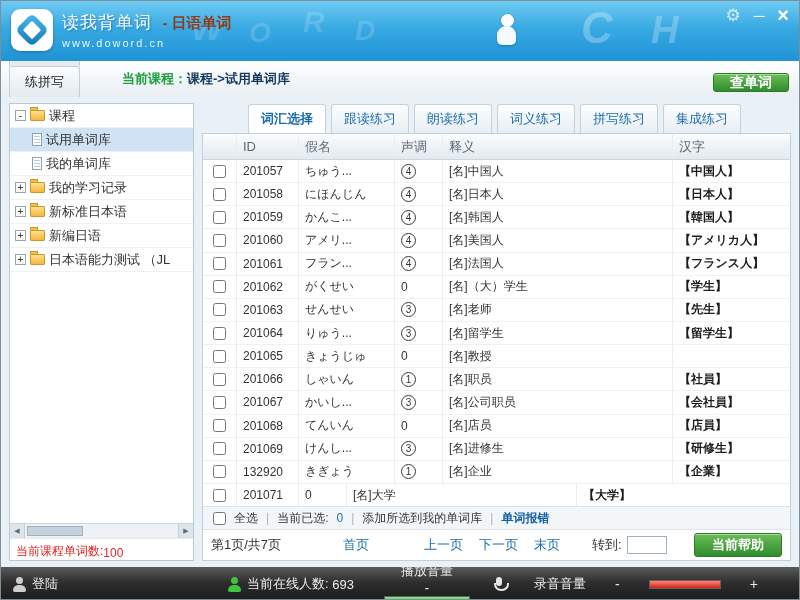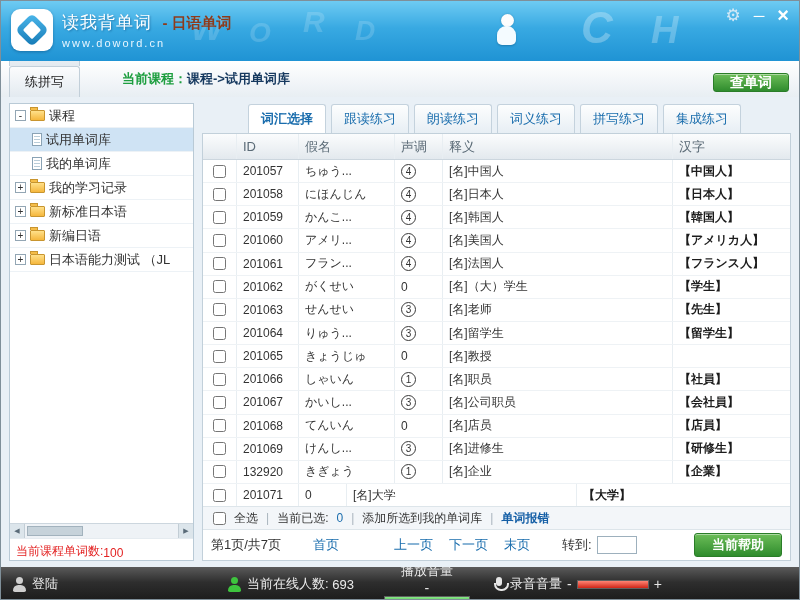--- a/index.html
+++ b/index.html
@@ -86,39 +86,39 @@
 .tone-plain{font-size:12px;}
 
 .selbar{height:24px;background:#f3f6f9;border-top:1px solid #dde5ea;border-bottom:1px solid #dde5ea;display:flex;align-items:center;padding-left:10px;font-size:12px;color:#333;gap:8px;flex:none;white-space:nowrap;}
 .sep{color:#a8b4bd;}
 .blue{color:#1a6dad;}
 .addlink{cursor:pointer;}
 .report{color:#155fa6;font-weight:bold;cursor:pointer;}
 
 .pager{height:30px;display:flex;align-items:center;font-size:13px;color:#333;padding:0 8px;flex:none;white-space:nowrap;}
 .plink{color:#1a6dad;cursor:pointer;}
-.plink.first{margin-left:32px;}
+.plink.first{margin-left:62px;}
 .plink.prev{margin-left:55px;}
 .plink.next{margin-left:16px;}
 .plink.last{margin-left:16px;}
 .goto-label{margin-left:32px;}
 .goto-input{width:40px;height:18px;border:1px solid #9db0bd;margin-left:5px;font-size:12px;padding:0 3px;}
 .btn-help{margin-left:auto;width:88px;height:24px;font-size:13px;}
 
 
 .statusbar{height:34px;background:linear-gradient(#5a5a5a,#2e2e2e 45%,#1b1b1b);display:flex;align-items:center;color:#ececec;font-size:13px;padding:0 12px;overflow:hidden;}
 .sgroup{display:flex;align-items:center;white-space:nowrap;}
 .person{width:13px;height:15px;position:relative;margin-right:6px;flex:none;}
 .person::before{content:'';position:absolute;top:0;left:3px;width:7px;height:7px;border-radius:50%;background:currentColor;}
 .person::after{content:'';position:absolute;bottom:0;left:0;width:13px;height:7px;border-radius:6px 6px 2px 2px;background:currentColor;}
 .login-ic{color:#cfcfcf;}
 .online-ic{color:#3ec43e;}
 .online{margin-left:170px;}
 .vol-play{margin-left:30px;flex-direction:column;}
-.vol-rec{margin-left:24px;}
+.vol-rec{margin-left:24px;gap:24px;}
 .spk{position:relative;width:17px;height:14px;margin-right:4px;flex:none;}
 .spk::before{content:'';position:absolute;left:0;top:4px;width:5px;height:6px;background:#cde4f2;}
 .spk::after{content:'';position:absolute;left:4px;top:0;width:0;height:0;border:7px solid transparent;border-left:9px solid #cde4f2;}
 .mic{position:relative;width:11px;height:15px;margin-right:5px;flex:none;}
 .mic::before{content:'';position:absolute;left:2px;top:0;width:6px;height:9px;background:#e6e6e6;border-radius:3px;}
 .mic::after{content:'';position:absolute;left:0;bottom:1px;width:11px;height:6px;border:2px solid #e6e6e6;border-top:none;border-radius:0 0 7px 7px;}
 .vol-btn{margin:0 5px;font-size:14px;color:#e6e6e6;cursor:pointer;}
 .slider{width:86px;height:9px;background:#101010;border:1px solid #606060;position:relative;flex:none;}
 .slider-red{width:72px;}
 .fill{height:100%;}

